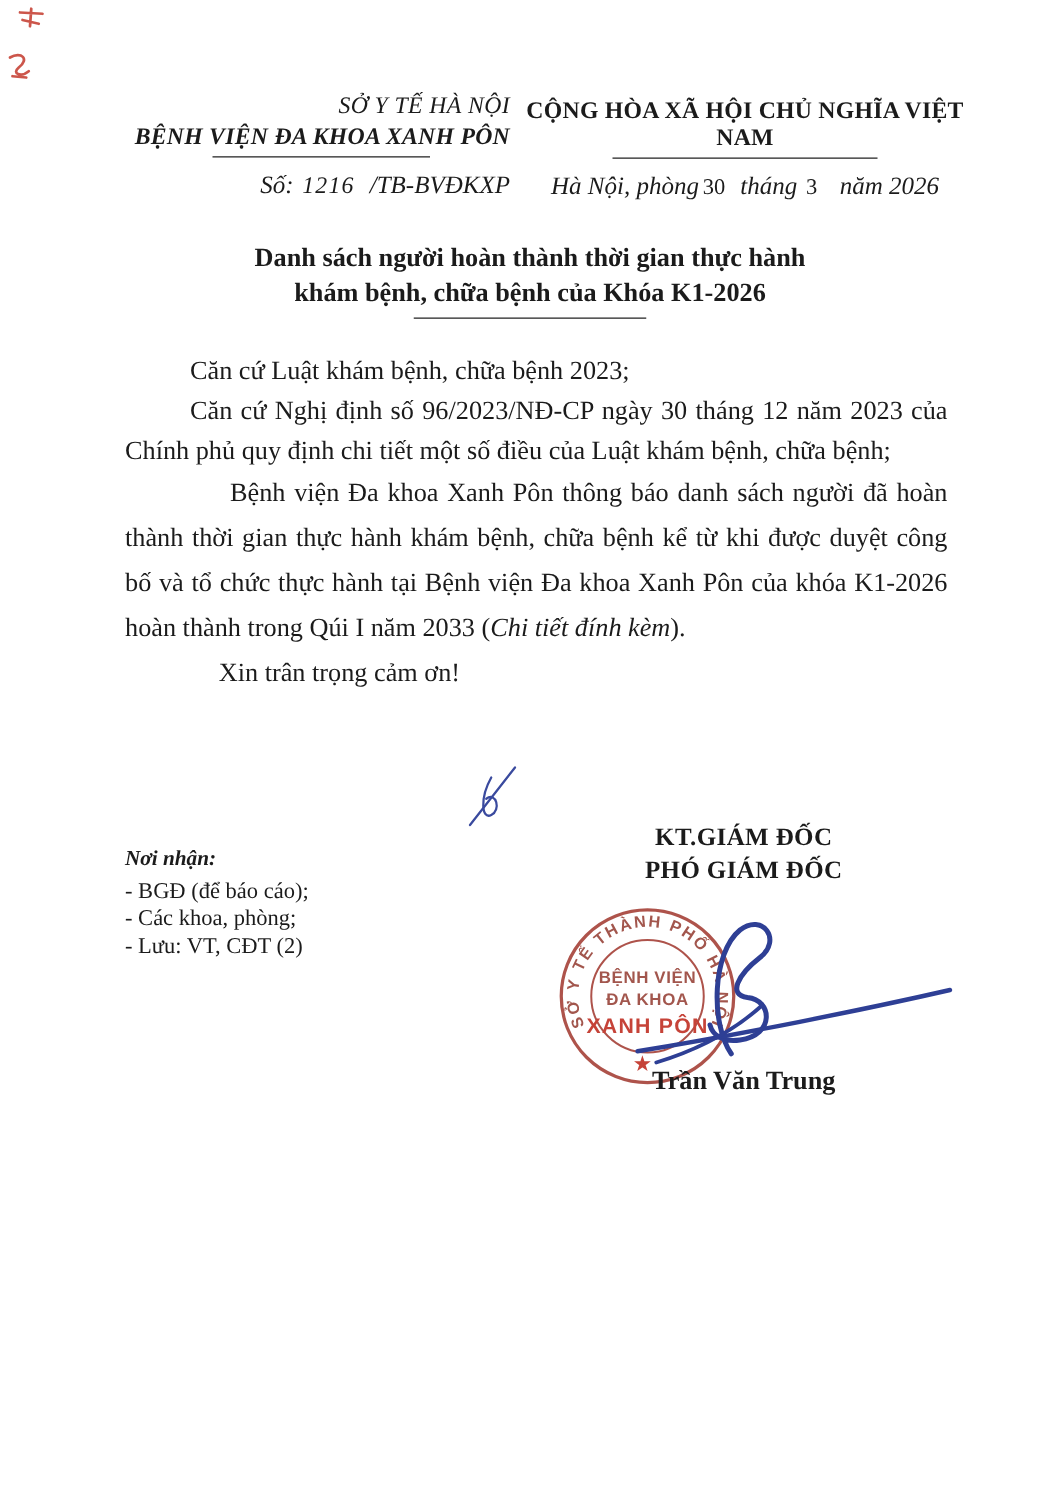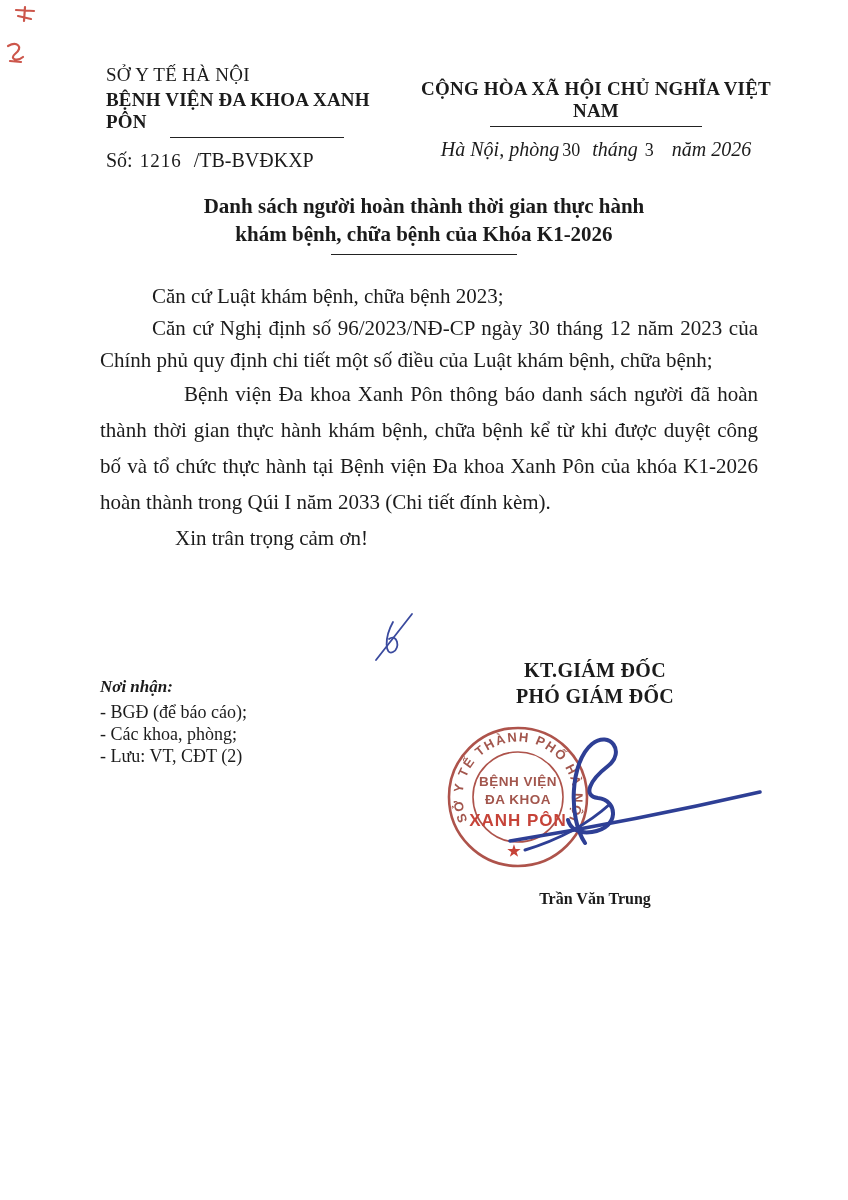--- a/index.html
+++ b/index.html
@@ -1,21 +1,21 @@
 <!DOCTYPE html>
 <html><head>
 <meta charset="utf-8">
 <style>
   html,body{margin:0;padding:0;background:#ffffff;}
   .page{
     position:relative;width:848px;height:1200px;background:#ffffff;overflow:hidden;
     font-family:"Liberation Serif", serif;color:#1b1b1b;
   }
   
-  .hdr-left{position:absolute;top:64px;left:106px;width:302px;text-align:left;}
+  .hdr-left{position:absolute;top:74px;left:106px;width:302px;text-align:right;font-style:italic;}
   .org-parent{font-size:19px;letter-spacing:.3px;}
   .org-name{font-size:19px;font-weight:bold;margin-top:3px;letter-spacing:.2px;}
   .rule{border-top:1.7px solid #222;height:0;margin:4px auto 0;}
   .rule-left{width:174px;}
   .doc-number{margin-top:11px;font-size:20px;}
   .doc-number .num{display:inline-block;margin:0 12px 0 7px;letter-spacing:1px;font-size:19px;}
   .hdr-right{position:absolute;top:78px;left:410px;width:372px;text-align:center;}
   .national-1{font-size:19px;font-weight:bold;letter-spacing:.2px;}
   .national-2{font-size:20px;font-weight:bold;margin-top:3px;letter-spacing:.3px;}
   .rule-right{width:212px;}
@@ -28,28 +28,28 @@
   .doc-type{font-size:23px;font-weight:bold;letter-spacing:.5px;}
   .doc-title-1{font-size:21px;font-weight:bold;margin-top:13px;}
   .doc-title-2{font-size:21px;font-weight:bold;margin-top:3px;}
   .rule-title{width:186px;border-top:1.8px solid #222;height:0;margin:7px auto 0;}
   
   .body-text{position:absolute;top:280px;left:100px;width:658px;font-size:21px;text-align:justify;}
   .body-text p{margin:0;line-height:36px;text-indent:52px;}
   .body-text p.tight{line-height:32px;}
   .body-text p.p4{text-indent:84px;}
   .body-text p.closing{text-indent:75px;text-align:left;}
-  .it{}
+  .it{font-style:italic;}
   
   .recipients{position:absolute;top:676px;left:100px;font-size:18px;line-height:22px;}
   .recipients-title{font-size:17px;font-weight:bold;font-style:italic;margin-bottom:3px;}
   .signer-block{position:absolute;top:657px;left:425px;width:340px;text-align:center;
     font-weight:bold;font-size:20px;line-height:26px;letter-spacing:.3px;}
-  .signer-name{position:absolute;top:890px;left:430px;width:330px;text-align:center;
-    font-weight:bold;font-size:16px;}
+  .signer-name{position:absolute;top:852px;left:430px;width:330px;text-align:center;
+    font-weight:bold;font-size:21px;}
   
   .stamp{position:absolute;left:443px;top:722px;width:150px;height:150px;opacity:.93;}
   .stamp text{font-family:"Liberation Sans", sans-serif;font-weight:bold;}
   .signature{position:absolute;left:440px;top:700px;width:330px;height:170px;}
   .initial-mark{position:absolute;left:362px;top:606px;width:60px;height:60px;}
   .corner-marks{position:absolute;left:4px;top:4px;width:44px;height:62px;}
 </style>
 </head>
 <body>
 

